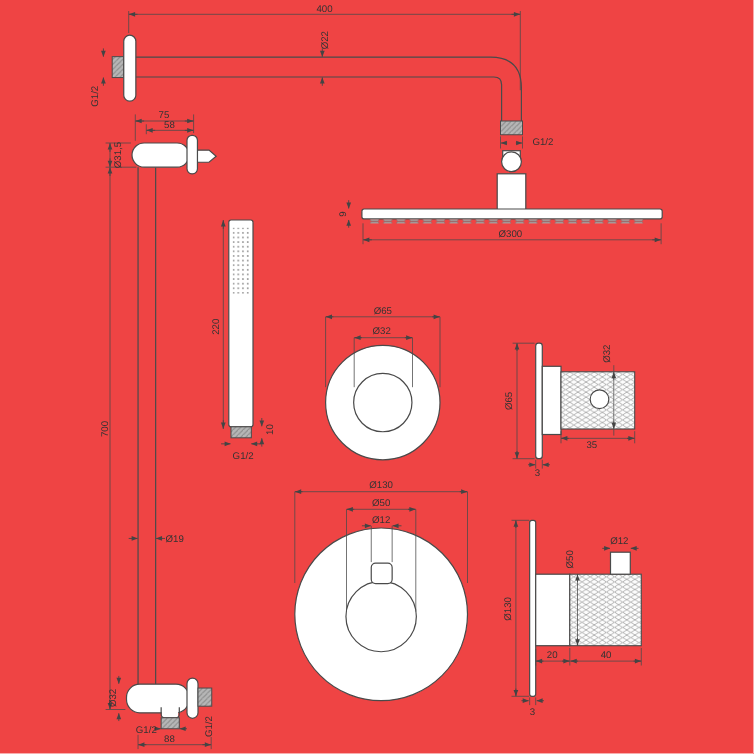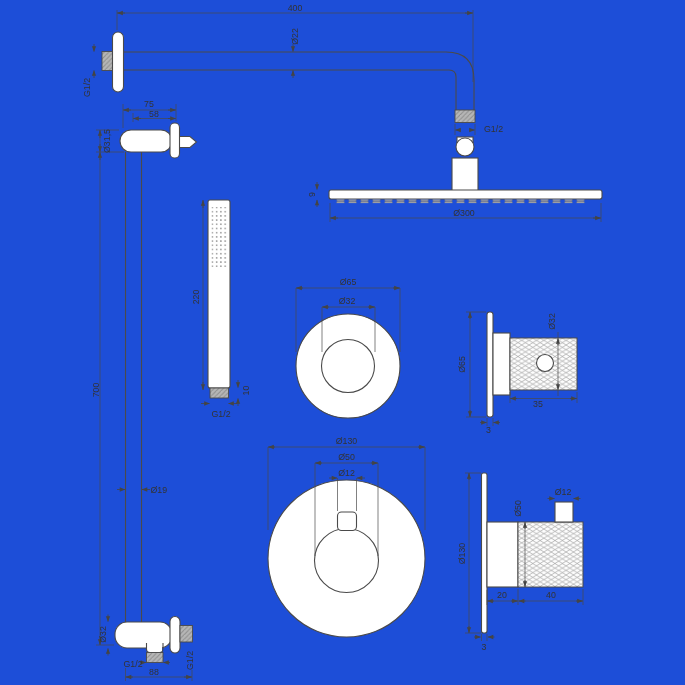--- a/index.html
+++ b/index.html
@@ -1,16 +1,16 @@
 <!DOCTYPE html>
 <html><head>
 <meta charset="utf-8">
 <style>
   html,body{margin:0;padding:0;background:#fff;}
-  #stage{position:relative;width:685px;height:685px;background:#1d4ed8;overflow:hidden;
+  #stage{position:relative;width:685px;height:685px;background:#ef4444;overflow:hidden;
          font-family:"Liberation Sans", sans-serif;}
   svg{display:block;}
   .fig{fill:#fff;stroke:#4a4a4a;stroke-width:1.1;}
   .ln{fill:none;stroke:#4a4a4a;stroke-width:1.1;}
   .dim{fill:none;stroke:#4a4a4a;stroke-width:0.7;}
   .ar{fill:none;stroke:#444;stroke-width:0.8;}
   .hatch{fill:url(#thread);stroke:#4a4a4a;stroke-width:0.9;}
   .knurl{fill:url(#knurl);stroke:#4a4a4a;stroke-width:1;}
   text.t{font-size:8.8px;fill:#333;}
   text.tv{font-size:8.8px;fill:#333;dominant-baseline:central;}

